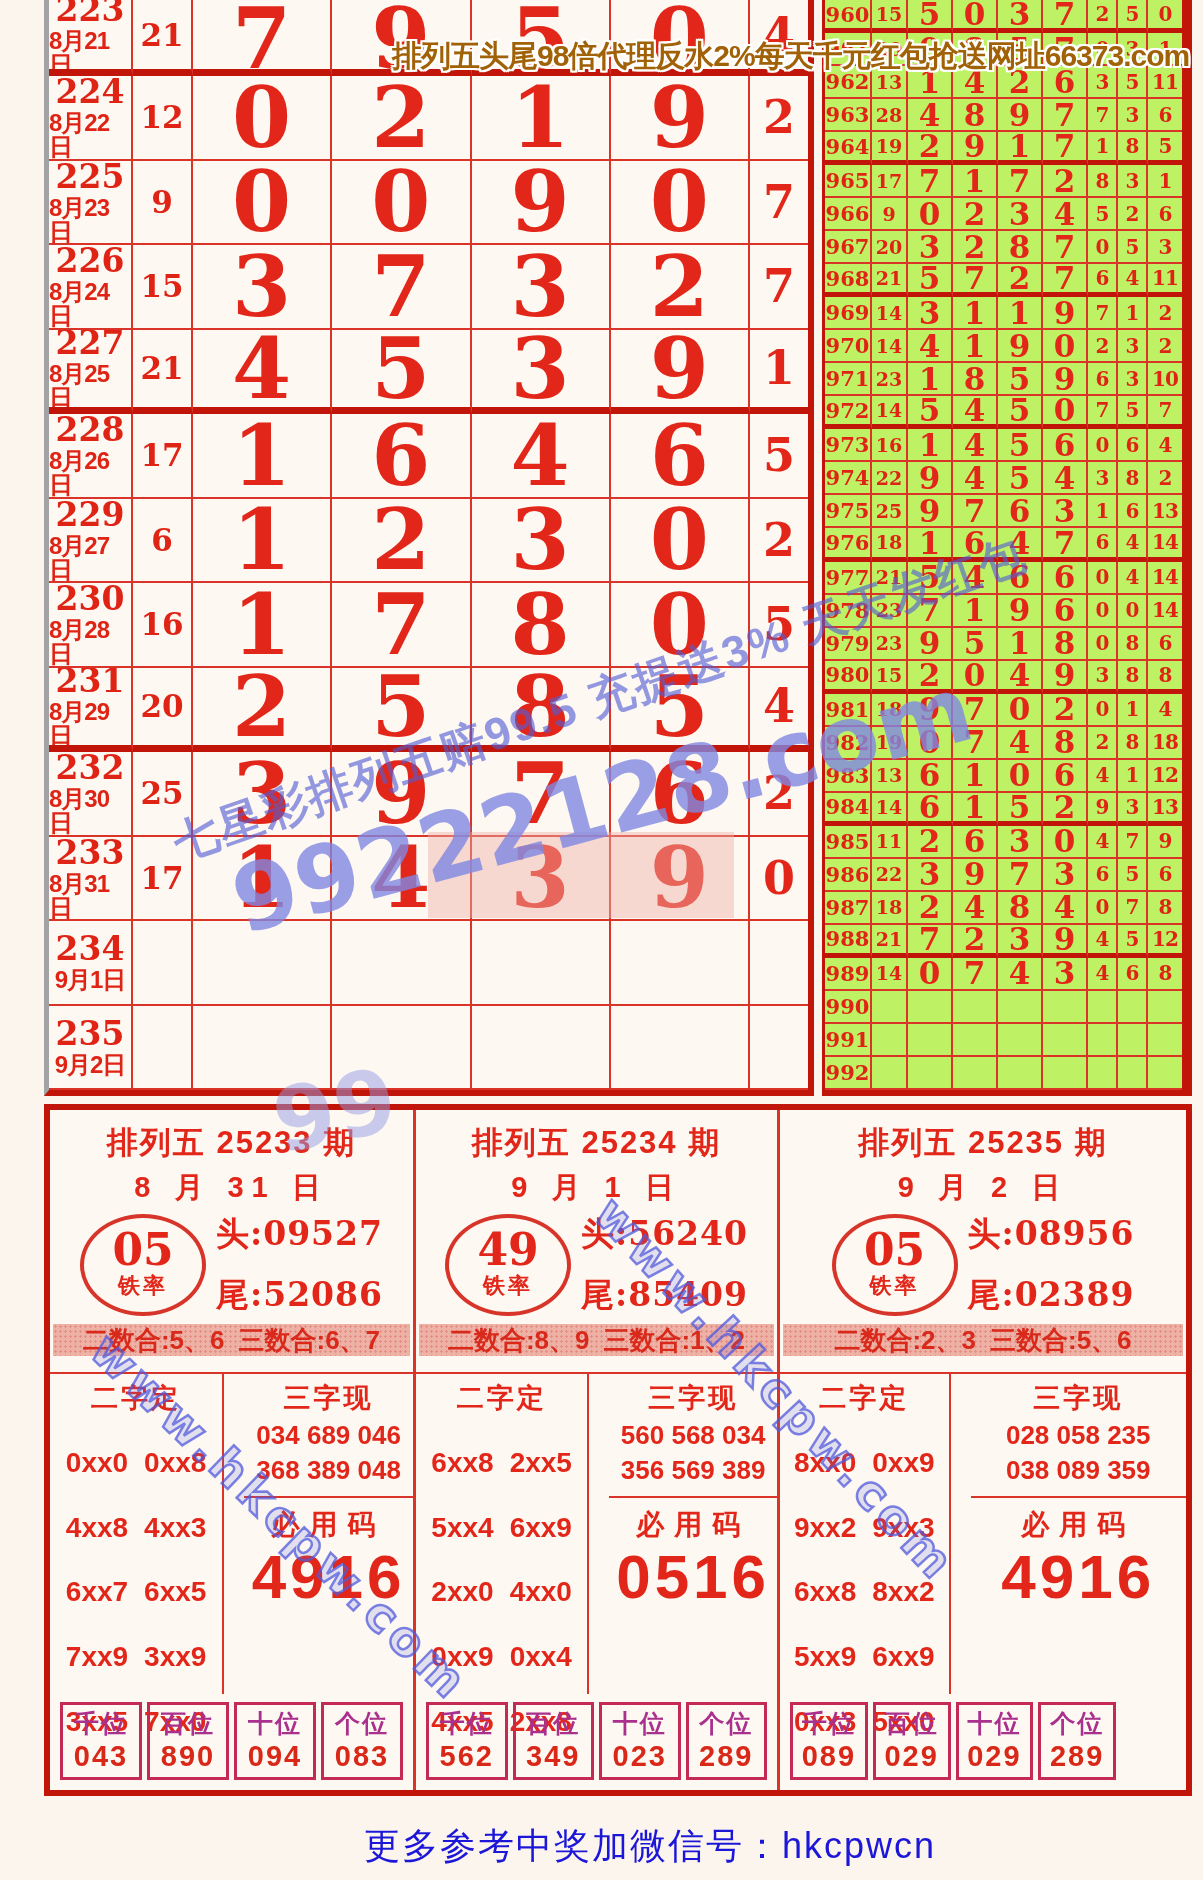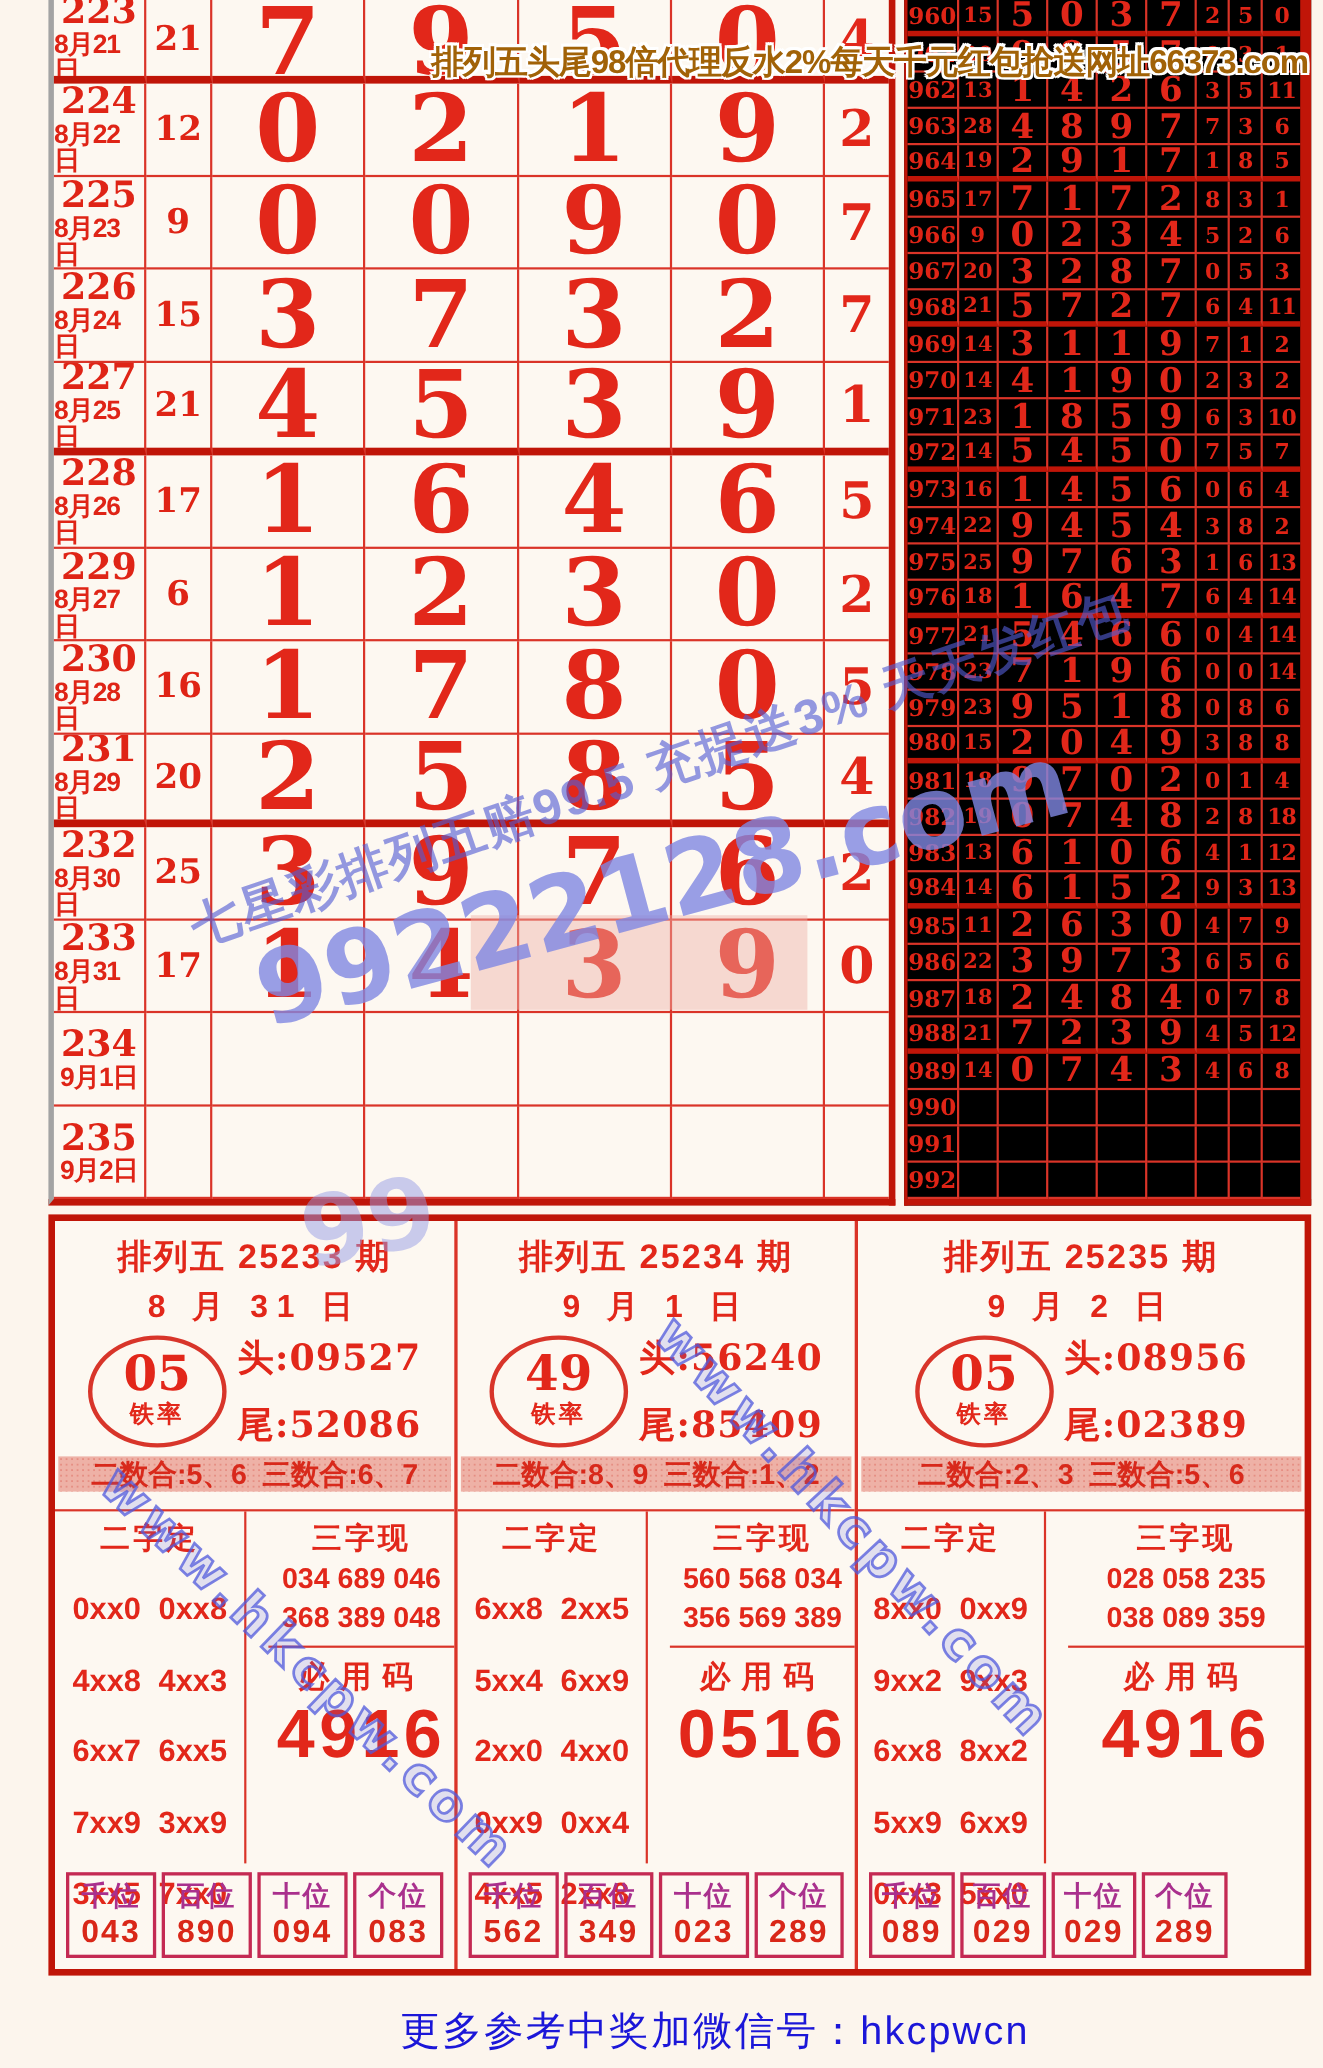--- a/index.html
+++ b/index.html
@@ -18,21 +18,21 @@
   .lt-pnum{font-family:"DejaVu Serif",serif;font-weight:bold;font-size:33px;color:#df2416;}
   .lt-pdate{font-weight:bold;font-size:24px;color:#df2416;margin-top:3px;letter-spacing:-1px;}
   .lt-sum{font-family:"DejaVu Serif",serif;font-weight:bold;font-size:31px;color:#df2416;}
   .big{font-family:"DejaVu Serif",serif;font-weight:bold;font-size:85px;color:#e2271a;line-height:1;}
   .lt-cell.r0 .big{align-self:flex-end;margin-bottom:-12px;}
   .tail{font-family:"DejaVu Serif",serif;font-weight:bold;font-size:46px;color:#e2271a;}
   
   .right-table{position:absolute;left:822px;top:0;width:370px;height:1096px;box-sizing:border-box;
     border-left:3px solid #c01508;border-right:10px solid #c01508;border-bottom:6px solid #c01508;
     display:grid;grid-template-columns:47px 36px 1fr 1fr 1fr 1fr 30px 30px 34px;
-    grid-template-rows:repeat(33,1fr);background:#000000;z-index:1;}
+    grid-template-rows:repeat(33,1fr);background:#bef264;z-index:1;}
   .rt-cell{border-right:2px solid #da3428;border-bottom:2px solid #da3428;
     display:flex;align-items:center;justify-content:center;overflow:hidden;}
   .rt-cell:nth-child(9n){border-right:none;}
   .rt-cell.tb{border-bottom:5px solid #c01508;}
   .rt-period{font-family:"DejaVu Serif",serif;font-weight:bold;font-size:21px;color:#df2416;}
   .rt-sum{font-family:"DejaVu Serif",serif;font-weight:bold;font-size:19px;color:#df2416;}
   .rt-d{font-family:"DejaVu Serif",serif;font-weight:bold;font-size:31px;color:#e2271a;}
   .rt-s{font-family:"DejaVu Serif",serif;font-weight:bold;font-size:20px;color:#df2416;letter-spacing:-1px;}
   
   .banner{position:absolute;top:36px;left:392px;width:811px;z-index:6;white-space:nowrap;

